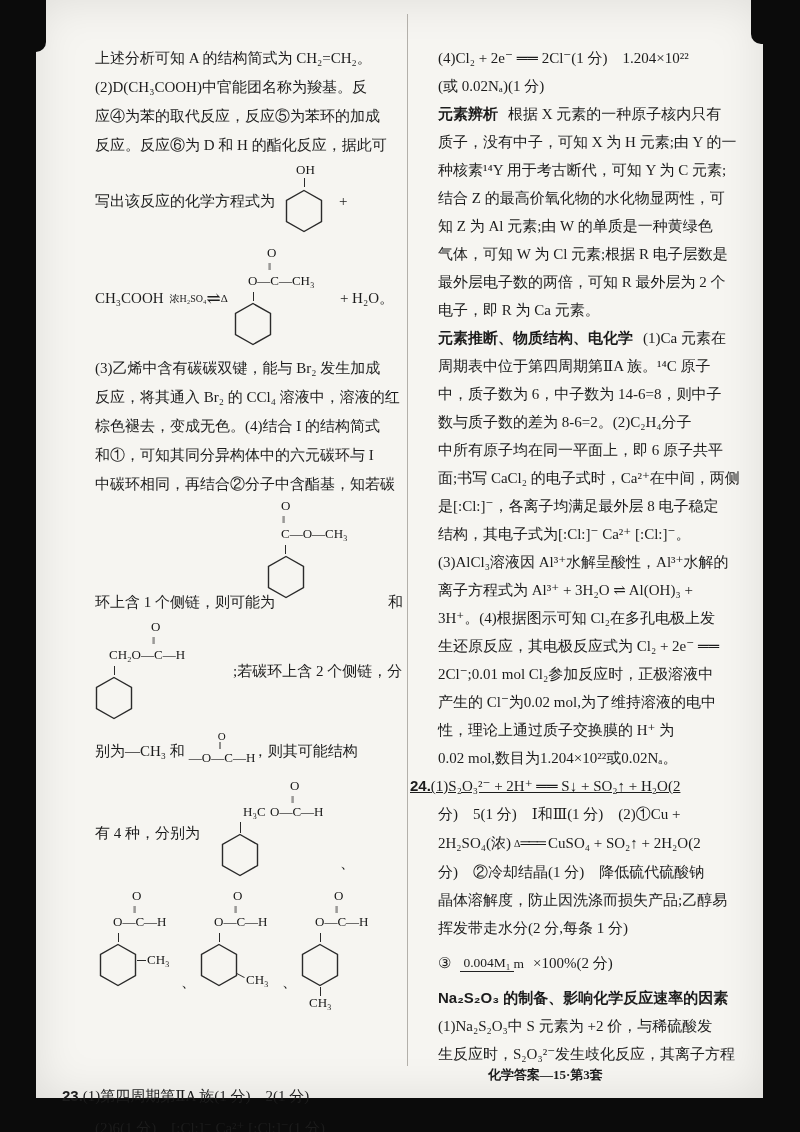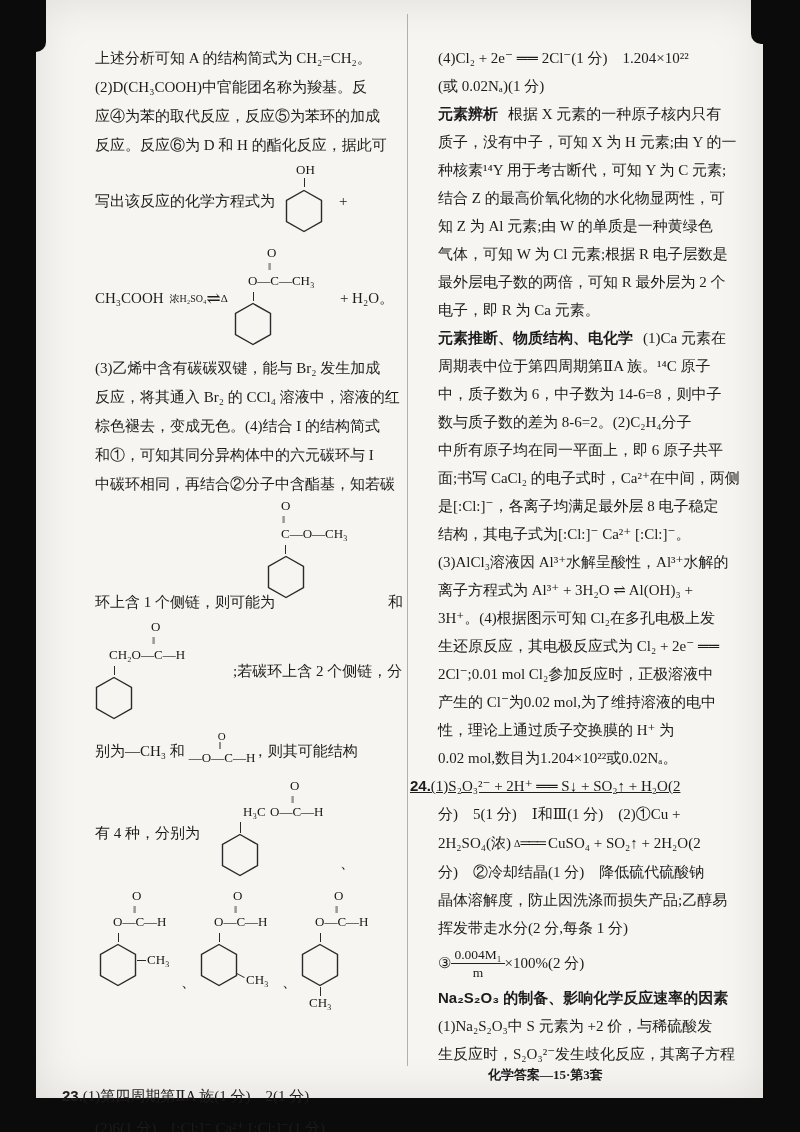--- a/index.html
+++ b/index.html
@@ -42,21 +42,21 @@
   .vbond { position:absolute; width:1.3px; background:#2a2a2a; }
   .hbond { position:absolute; height:1.3px; background:#2a2a2a; }
   .hex { position:absolute; }
 
   .condstack { display:inline-flex; flex-direction:row; align-items:center; margin:0 6px; flex:none; }
   .condtop { font-size:10px; line-height:11px; }
   .eqarrow { font-size:17px; line-height:15px; }
   .eqglyph { font-size:13px; line-height:12px; letter-spacing:-1px; }
   .condbot { font-size:11px; line-height:12px; }
 
-  .frac { display:inline-flex; flex-direction:column; align-items:center; margin:0 0; flex:none; }
+  .frac { display:inline-flex; flex-direction:row; align-items:center; margin:0 9px; flex:none; }
   .frac .num { border-bottom:1.2px solid #222; padding:0 3px; font-size:13.5px; line-height:17px; }
   .frac .den { font-size:13.5px; line-height:17px; }
 
   
   .s1 { width:46px; height:76px; margin-left:8px; }
   .rowA { height:82px; }
   .rowB { height:112px; }
   .s2 { width:100px; height:104px; }
   .s3 { width:100px; height:100px; margin-left:172px; }
   .rowD { justify-content:space-between; margin-top:-16px; height:30px; }

